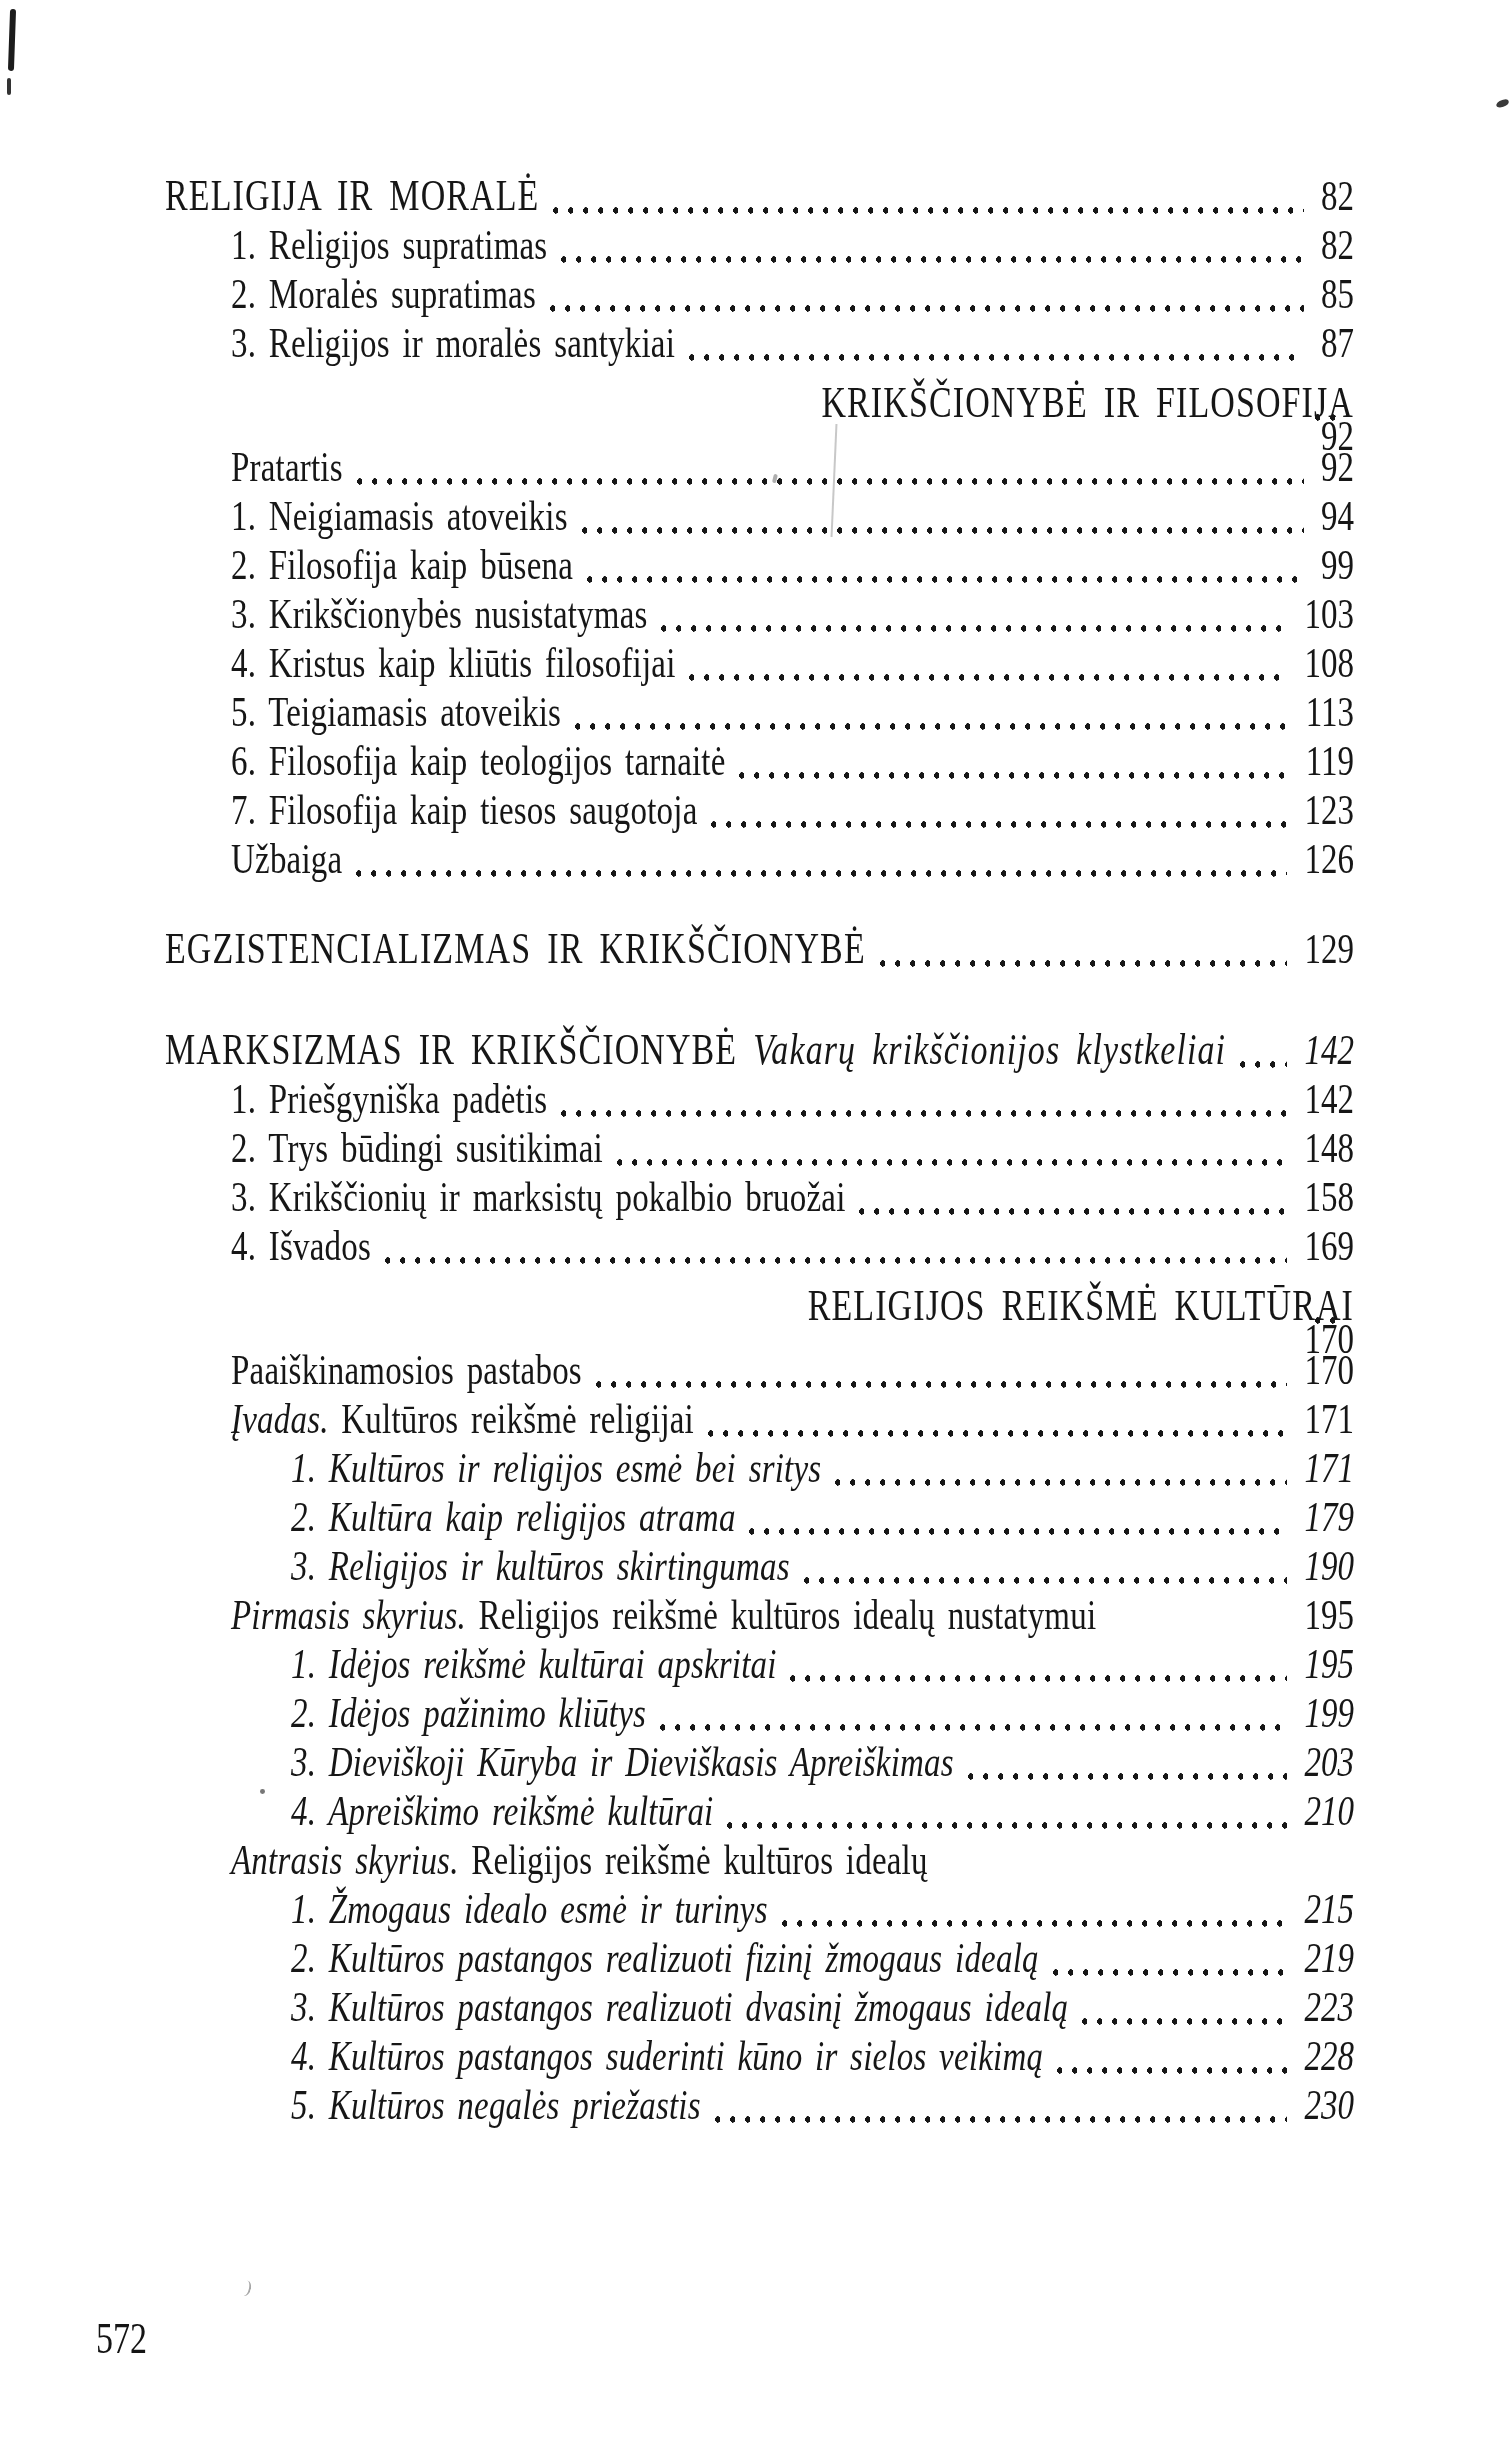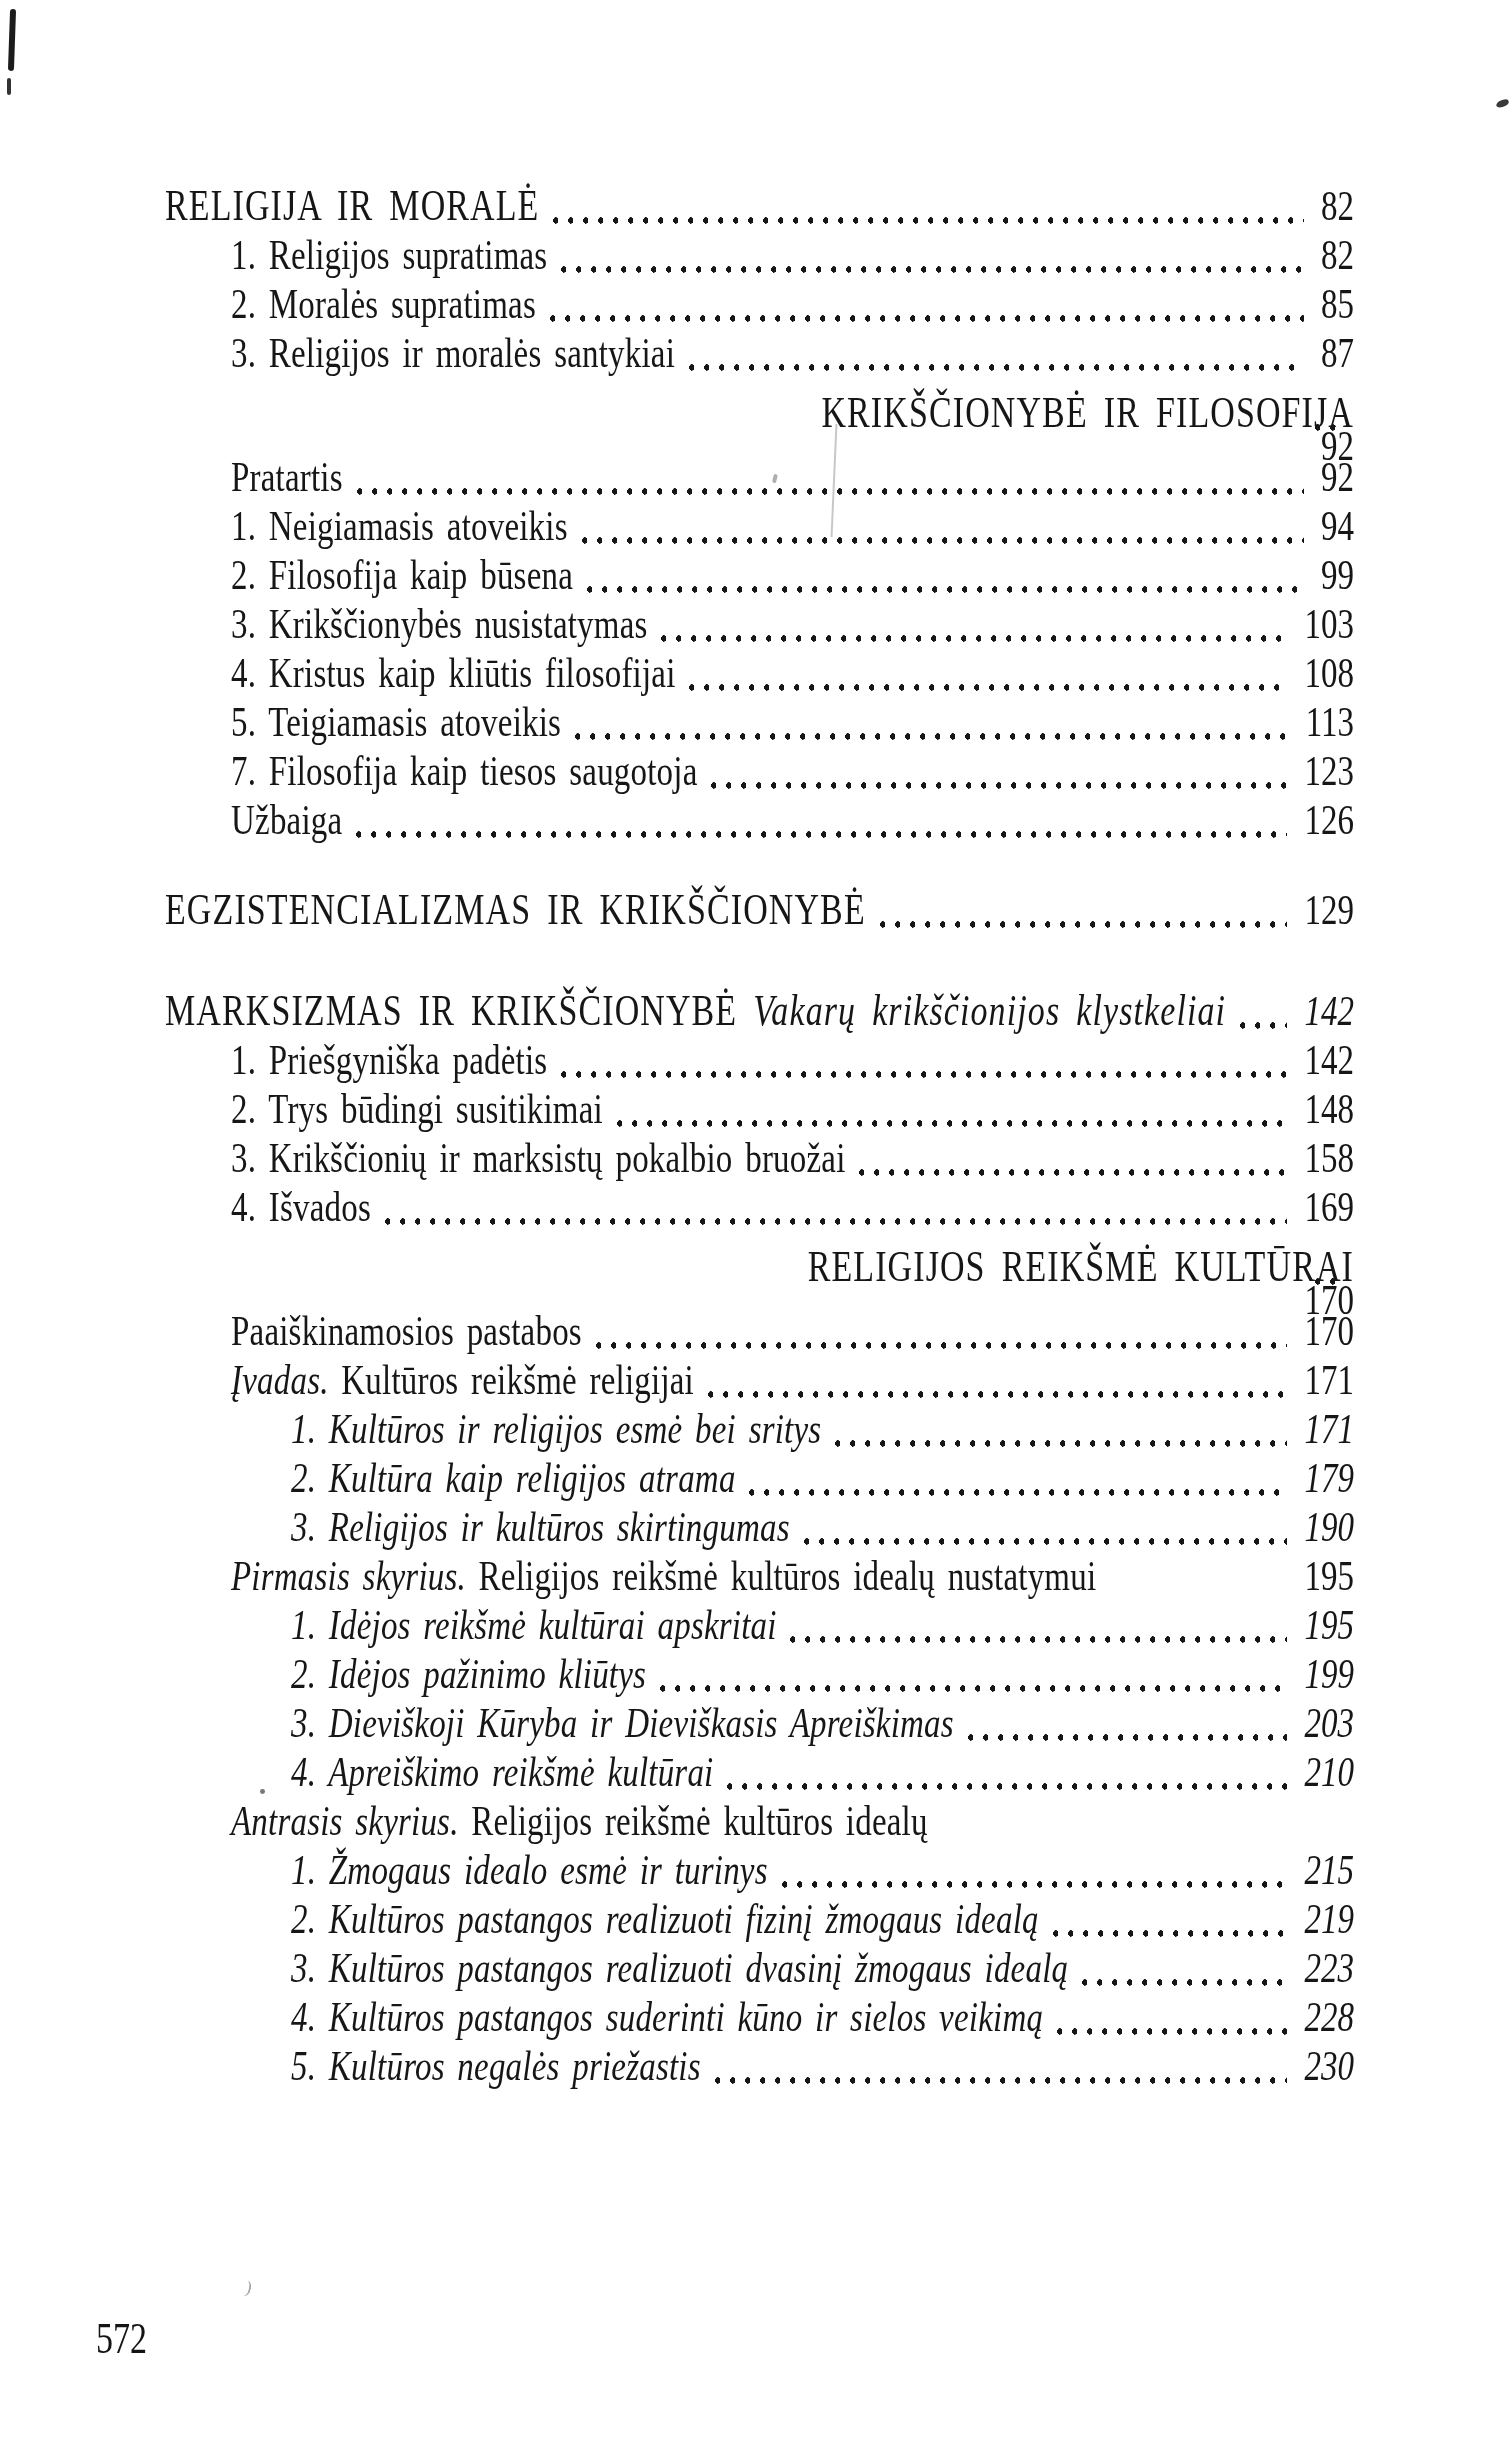--- a/index.html
+++ b/index.html
@@ -6,21 +6,21 @@
   .page{
     position:relative;
     width:1512px;height:2438px;
     background:#ffffff;
     overflow:hidden;
     font-family:"Liberation Serif","DejaVu Serif",serif;
     color:#161616;
   }
   .toc{
     position:absolute;
-    left:165px;top:179px;
+    left:165px;top:169px;
     width:1189px;
   }
   .row{
     display:flex;
     align-items:flex-end;
     height:49px;
   }
   .row .title{
     flex:0 0 auto;
     white-space:nowrap;
@@ -137,20 +137,25 @@
         <span class="title"><span class="seg-roman">4. Kristus kaip kliūtis filosofijai</span></span>
         <span class="leader dots"></span>
         <span class="page-num">108</span>
       </div>
       <div class="row kind-item indent-1">
         <span class="title"><span class="seg-roman">5. Teigiamasis atoveikis</span></span>
         <span class="leader dots"></span>
         <span class="page-num">113</span>
       </div>
       <div class="row kind-item indent-1">
+        <span class="title"><span class="seg-roman">6. Filosofija kaip teologijos tarnaitė</span></span>
+        <span class="leader dots"></span>
+        <span class="page-num">119</span>
+      </div>
+      <div class="row kind-item indent-1">
         <span class="title"><span class="seg-roman">7. Filosofija kaip tiesos saugotoja</span></span>
         <span class="leader dots"></span>
         <span class="page-num">123</span>
       </div>
       <div class="row kind-item indent-1">
         <span class="title"><span class="seg-roman">Užbaiga</span></span>
         <span class="leader dots"></span>
         <span class="page-num">126</span>
       </div>
       <div class="row kind-heading indent-0 gap-section-mid">

